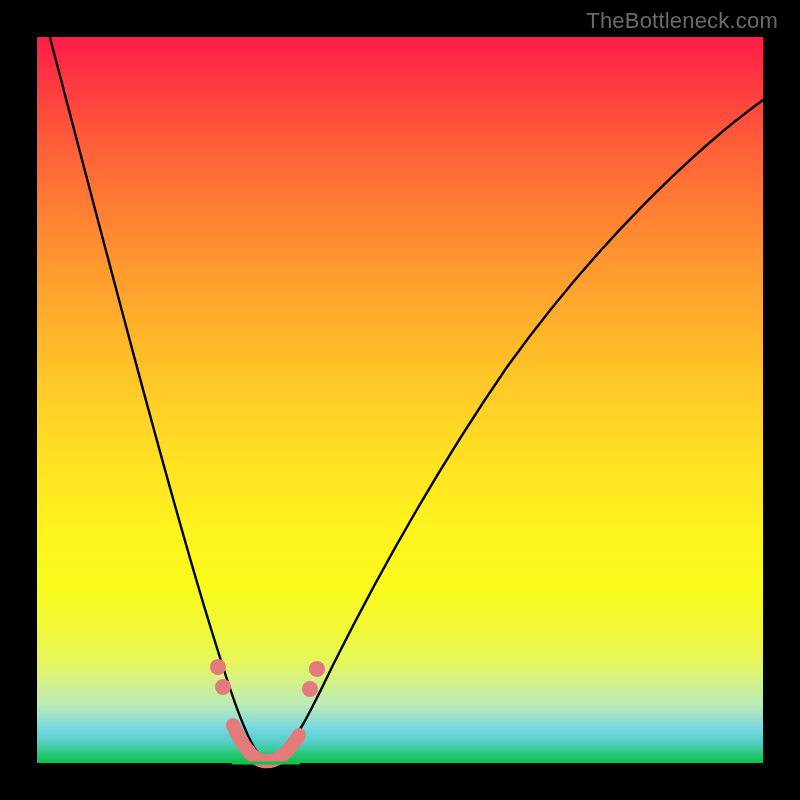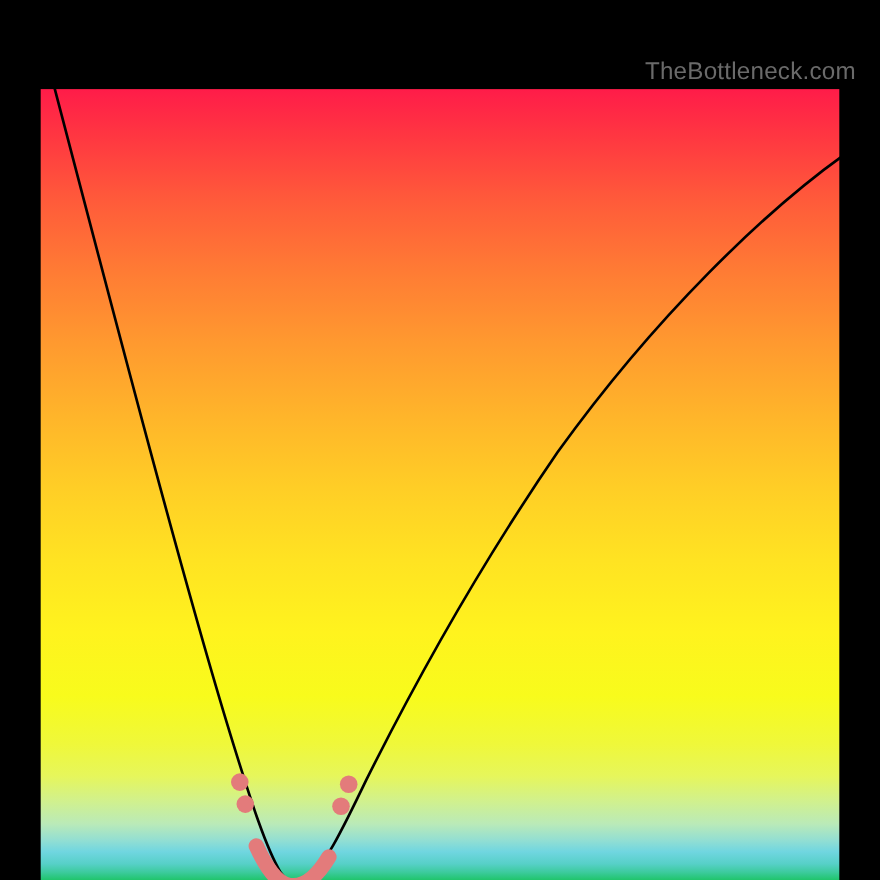--- a/index.html
+++ b/index.html
@@ -11,21 +11,20 @@
     overflow: hidden;
     font-family: Arial, Helvetica, sans-serif;
   }
   .frame {
     position: absolute;
     left: 0;
     top: 0;
     width: 800px;
     height: 688px;
     background: #000;
-    margin-top: 44px;
   }
   .plot-bg {
     position: absolute;
     left: 37px;
     top: 37px;
     width: 726px;
     height: 726px;
     background: linear-gradient(
       to bottom,
       #ff1c49 0%,

